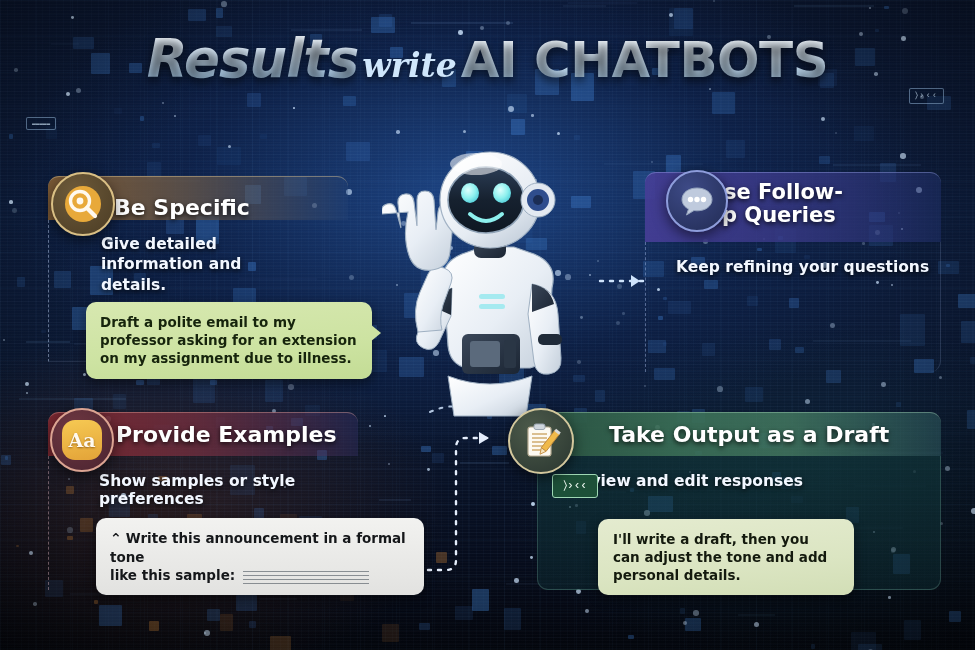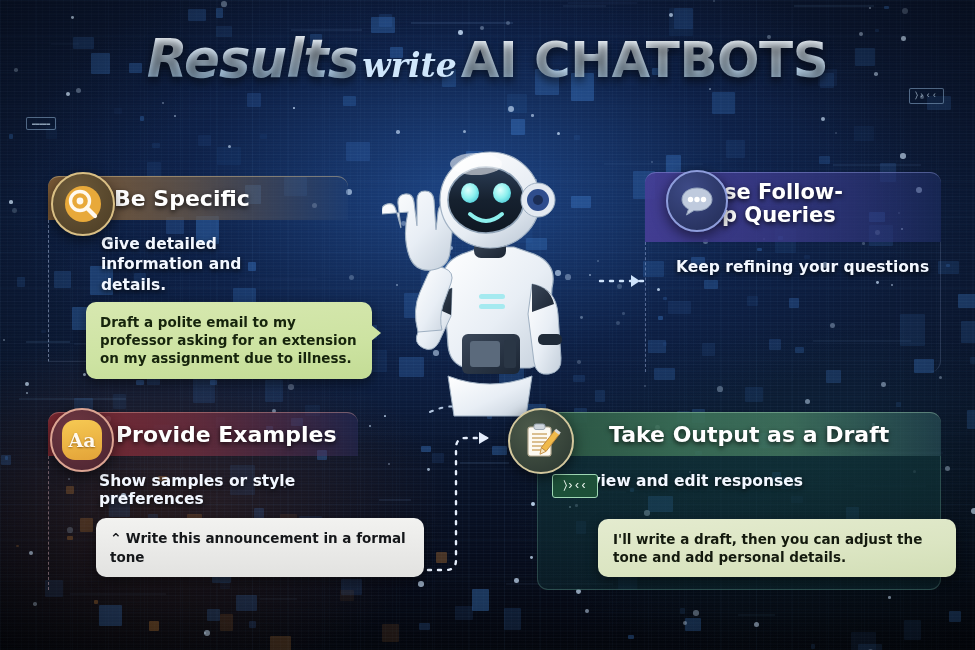--- a/index.html
+++ b/index.html
@@ -81,21 +81,21 @@
            display:flex; align-items:center; justify-content:center; }
 
   .bubble { position:relative; border-radius:10px; font-family:"DejaVu Sans", sans-serif;
             font-weight:bold; font-size:13.5px; line-height:1.34;
             box-shadow:0 4px 12px rgba(0,0,0,.45); }
 
   
   #card-specific { left:48px; top:176px; width:300px; height:186px; }
   #card-specific .card-head {
     background:linear-gradient(90deg, rgba(128,92,52,.95) 0%, rgba(105,88,72,.80) 45%, rgba(40,70,120,.30) 100%);
-    border-top:1px solid rgba(225,200,150,.45); }
+    border-top:1px solid rgba(225,200,150,.45);align-items:flex-end; }
   #card-specific .card-title { font-size:22px; padding-left:66px; }
   #card-specific .card-body { position:relative; height:142px;
     border-left:1px dashed rgba(200,220,255,.45);
     border-bottom:1px solid rgba(160,190,230,.12); }
   #bubble-specific { background:linear-gradient(175deg,#d7e8b0 0%,#cde3a2 60%,#c3dc95 100%);
     color:#16240c; padding:11px 14px 12px 14px; }
   #bubble-specific:after { content:""; position:absolute; right:-9px; top:22px;
     border-top:9px solid transparent; border-bottom:9px solid transparent;
     border-left:11px solid #cde3a2; }
 
@@ -693,20 +693,23 @@
       <span class="card-title">Provide Examples</span>
     </div>
     <div class="card-body">
       <div class="card-sub" style="padding:16px 4px 0 50px;">Show samples or style preferences</div>
     </div>
   </div>
   <div class="bubble" id="bubble-examples" style="position:absolute; left:96px; top:518px; width:328px; z-index:6;">
     <div>
       <span class="caret">⌃</span><span>Write this announcement in a formal tone</span>
     </div>
+    <div>
+      <span>like this sample:</span><span class="ruled"></span>
+    </div>
   </div>
 
   <div class="badge" style="left:508px; top:408px; width:66px; height:66px;
        background:radial-gradient(circle at 36% 30%, #4c5a4a, #2a3630);
        border:2px solid #d3c79c; box-shadow:0 4px 14px rgba(0,0,0,.55);">
     <svg width="42" height="42" viewBox="0 0 42 42">
       <rect x="8" y="7" width="23" height="29" rx="2.5" fill="#fdfaf2" stroke="#b9ae95" stroke-width="1.2"></rect>
       <rect x="14" y="4" width="11" height="5.5" rx="2" fill="#cfd6dd" stroke="#9aa5b1" stroke-width="1"></rect>
       <g stroke="#c9a05a" stroke-width="1.3">
         <line x1="12" y1="14" x2="27" y2="14"></line>
@@ -724,18 +727,18 @@
   </div>
   <div class="card" id="card-draft">
     <div class="card-head">
       <span class="card-title">Take Output as a Draft</span>
     </div>
     <div class="card-body">
       <div class="card-sub" style="padding:16px 4px 0 30px;">Review and edit responses</div>
       <div class="term">〉›‹‹</div>
     </div>
   </div>
-  <div class="bubble" id="bubble-draft" style="position:absolute; left:598px; top:519px; width:358px; z-index:6;">
+  <div class="bubble" id="bubble-draft" style="position:absolute; left:598px; top:519px; width:256px; z-index:6;">
     <span>I'll write a draft, then you can adjust the tone and add personal details.</span>
   </div>
 
   <div class="vignette"></div>
 </div>
 
 </body></html>

